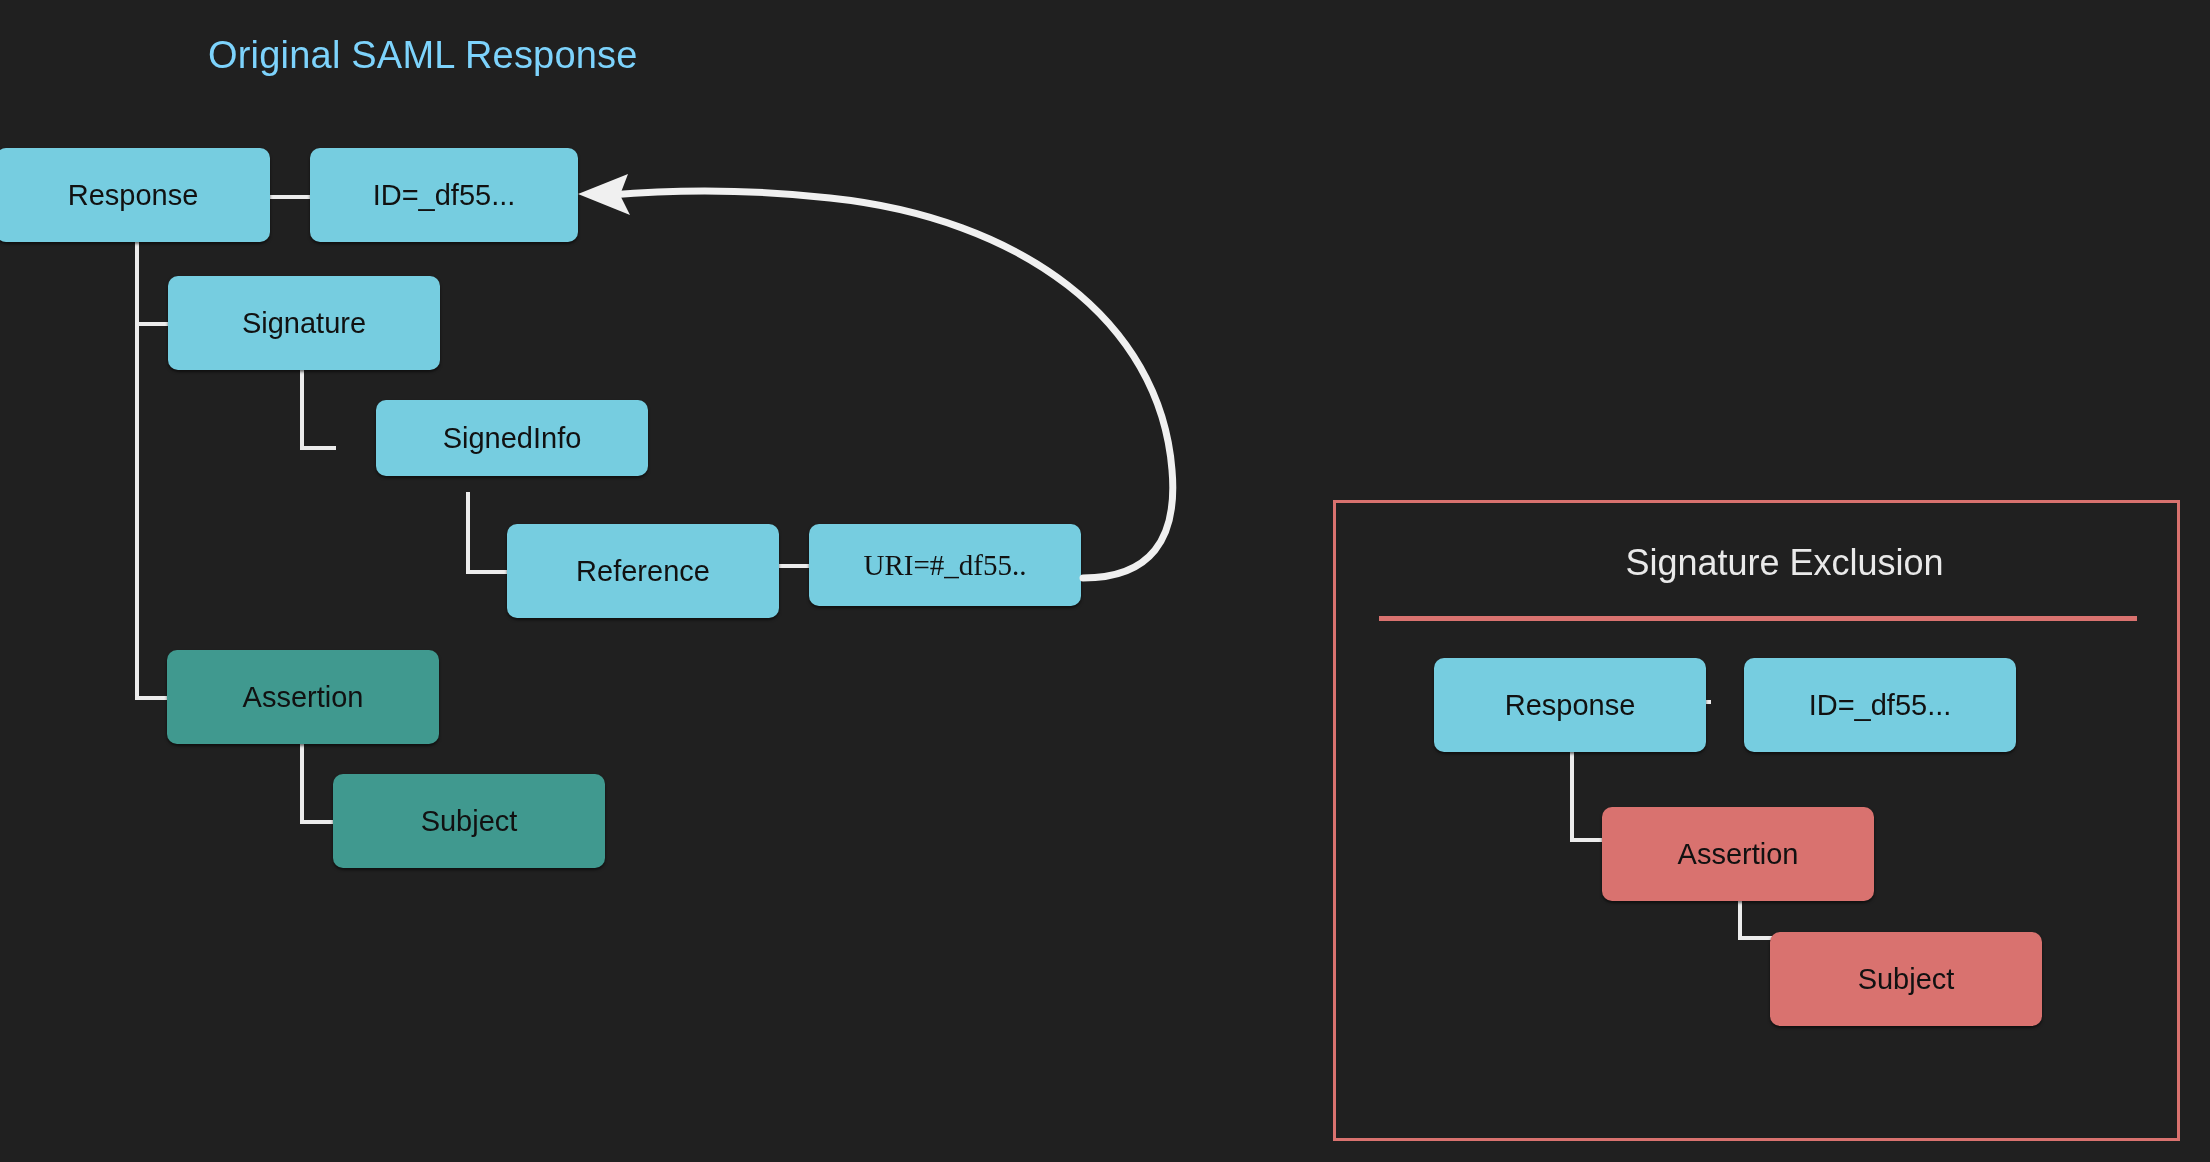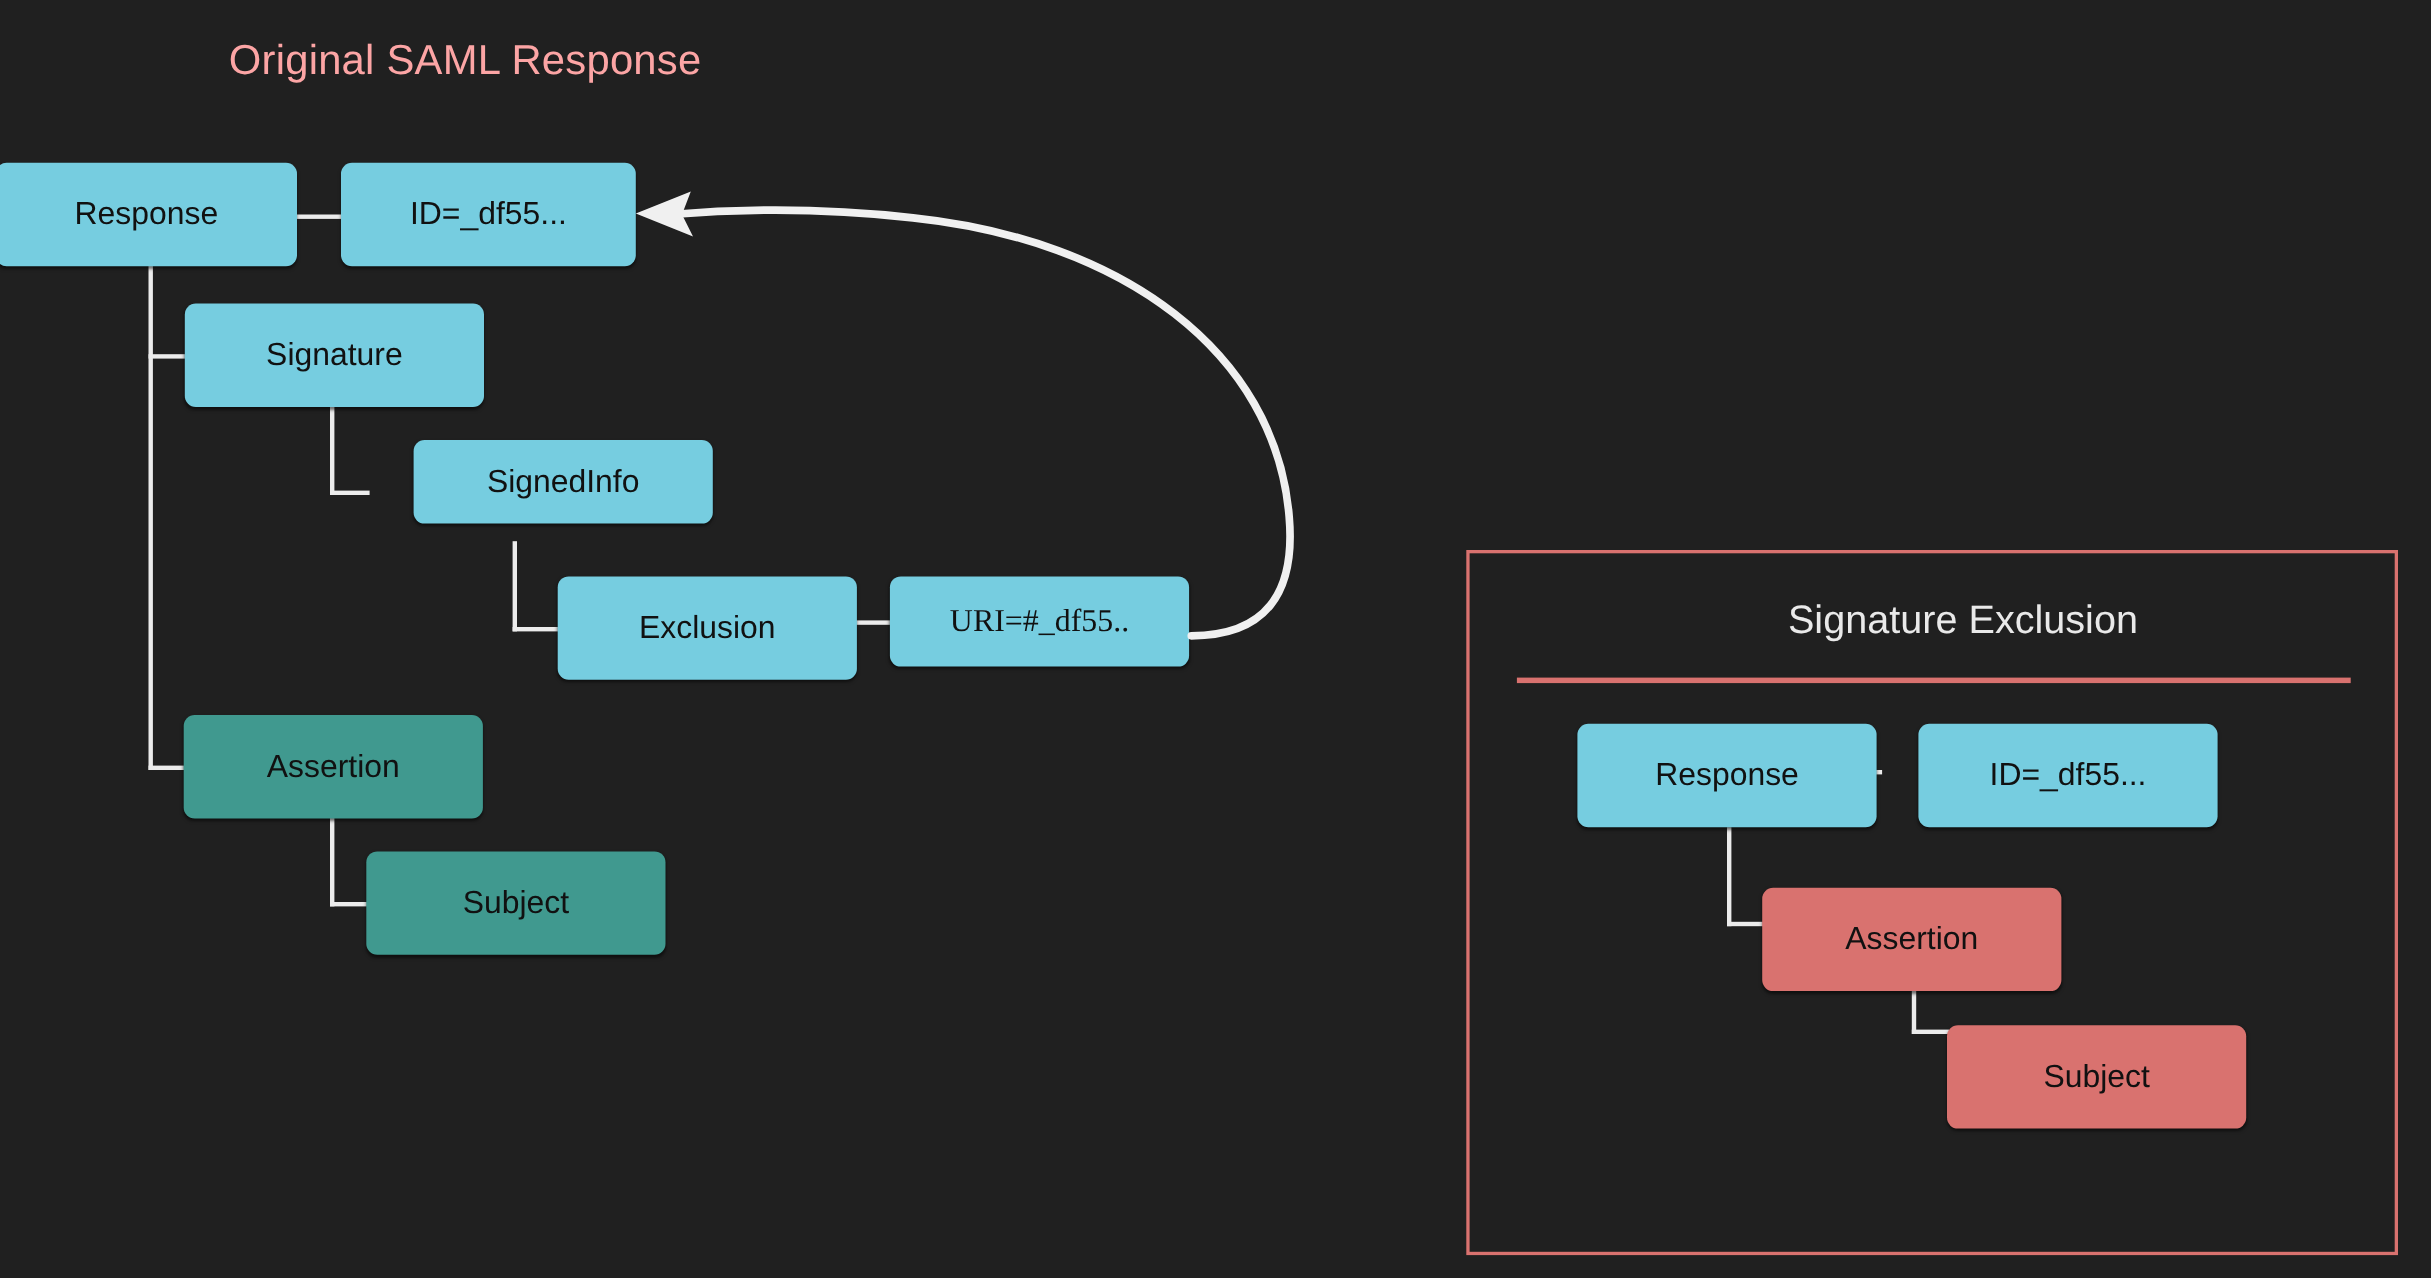--- a/index.html
+++ b/index.html
@@ -19,21 +19,21 @@
     position: absolute;
     left: 0; top: 0;
     width: 2210px;
     height: 1162px;
     background: #202020;
   }
 
   
   .diagram-title {
     position: absolute;
-    color: #fca5a5;
+    color: #7dd3fc;
     font-size: 38px;
     font-weight: 400;
     letter-spacing: 0.2px;
     white-space: nowrap;
     line-height: 1;
   }
   #left-title { left: 208px; top: 36px; }
 
   
   .node {
@@ -136,21 +136,21 @@
   <div class="conn h" style="left:300px; top:820px; width:36px;"></div>
 
   <div class="node blue" style="left:-4px; top:148px; width:274px; height:94px;">Response</div>
 
   <div class="node blue" style="left:310px; top:148px; width:268px; height:94px;">ID=_df55...</div>
 
   <div class="node blue" style="left:168px; top:276px; width:272px; height:94px;">Signature</div>
 
   <div class="node blue" style="left:333px; top:400px; width:272px; height:76px;margin-left:43px;">SignedInfo</div>
 
-  <div class="node blue" style="left:507px; top:524px; width:272px; height:94px;">Exclusion</div>
+  <div class="node blue" style="left:507px; top:524px; width:272px; height:94px;">Reference</div>
 
   <div class="node blue" style="left:809px; top:524px; width:272px; height:82px;font-family:Liberation Serif, serif;">URI=#_df55..</div>
 
   <div class="node teal" style="left:167px; top:650px; width:272px; height:94px;">Assertion</div>
 
   <div class="node teal" style="left:333px; top:774px; width:272px; height:94px;">Subject</div>
 
   <svg id="arrow-layer" viewBox="0 0 2210 1162" xmlns="http://www.w3.org/2000/svg">
     <path d="M 1083 578
              C 1150 578, 1178 540, 1172 470

